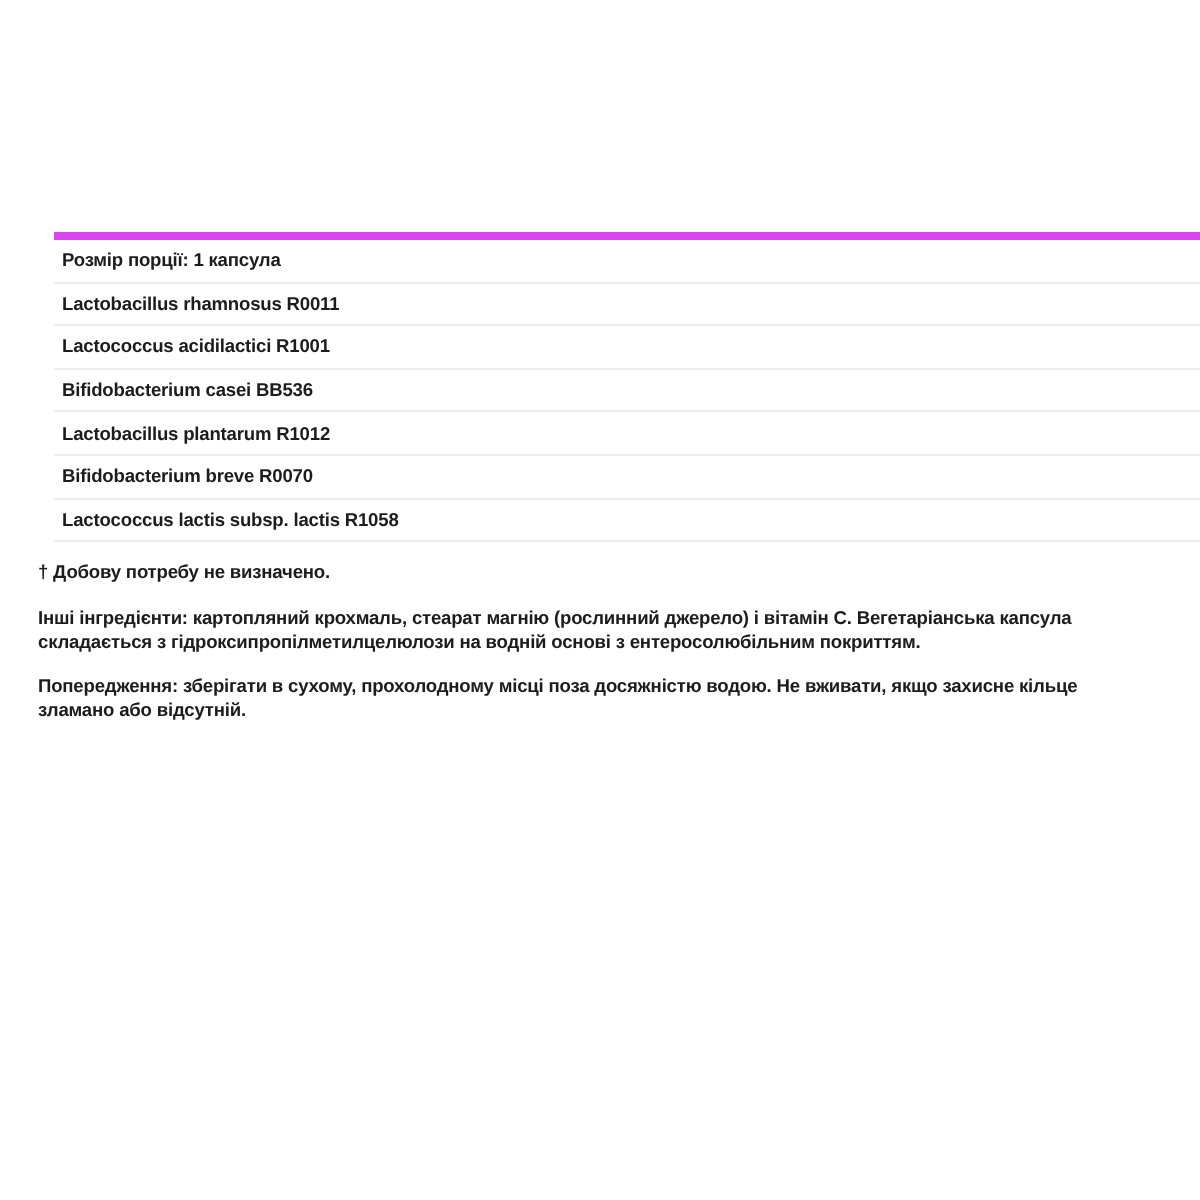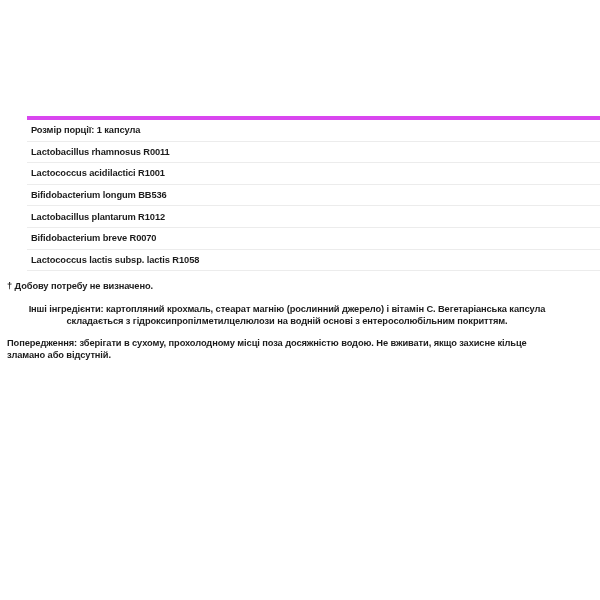--- a/index.html
+++ b/index.html
@@ -37,25 +37,25 @@
       vertical-align: middle;
       white-space: nowrap;
     }
     td.c1 { width: 266px; }
     td.c2 { width: 154px; }
     .notes {
       padding-left: 0px;
       margin-top: 9px;
     }
     .notes p {
-      margin: 0 0 10px 0;
+      margin: 0 0 10px 12px;
       line-height: 12.5px;
       width: 560px;
     }
-    .notes p.ingredients { margin-bottom: 9px; text-align: center; }
+    .notes p.ingredients { margin-bottom: 9px; }
   </style>
 </head>
 <body>
 
 <div class="wrap">
   <table class="facts">
     <tbody>
       <tr>
         <td class="c1" colspan="3">Розмір порції: 1 капсула</td>
       </tr>
@@ -63,21 +63,21 @@
         <td class="c1">Lactobacillus rhamnosus R0011</td>
         <td class="c2"></td>
         <td class="c3"></td>
       </tr>
       <tr>
         <td class="c1">Lactococcus acidilactici R1001</td>
         <td class="c2"></td>
         <td class="c3"></td>
       </tr>
       <tr>
-        <td class="c1">Bifidobacterium longum BB536</td>
+        <td class="c1">Bifidobacterium casei BB536</td>
         <td class="c2"></td>
         <td class="c3"></td>
       </tr>
       <tr>
         <td class="c1">Lactobacillus plantarum R1012</td>
         <td class="c2"></td>
         <td class="c3"></td>
       </tr>
       <tr>
         <td class="c1">Bifidobacterium breve R0070</td>

